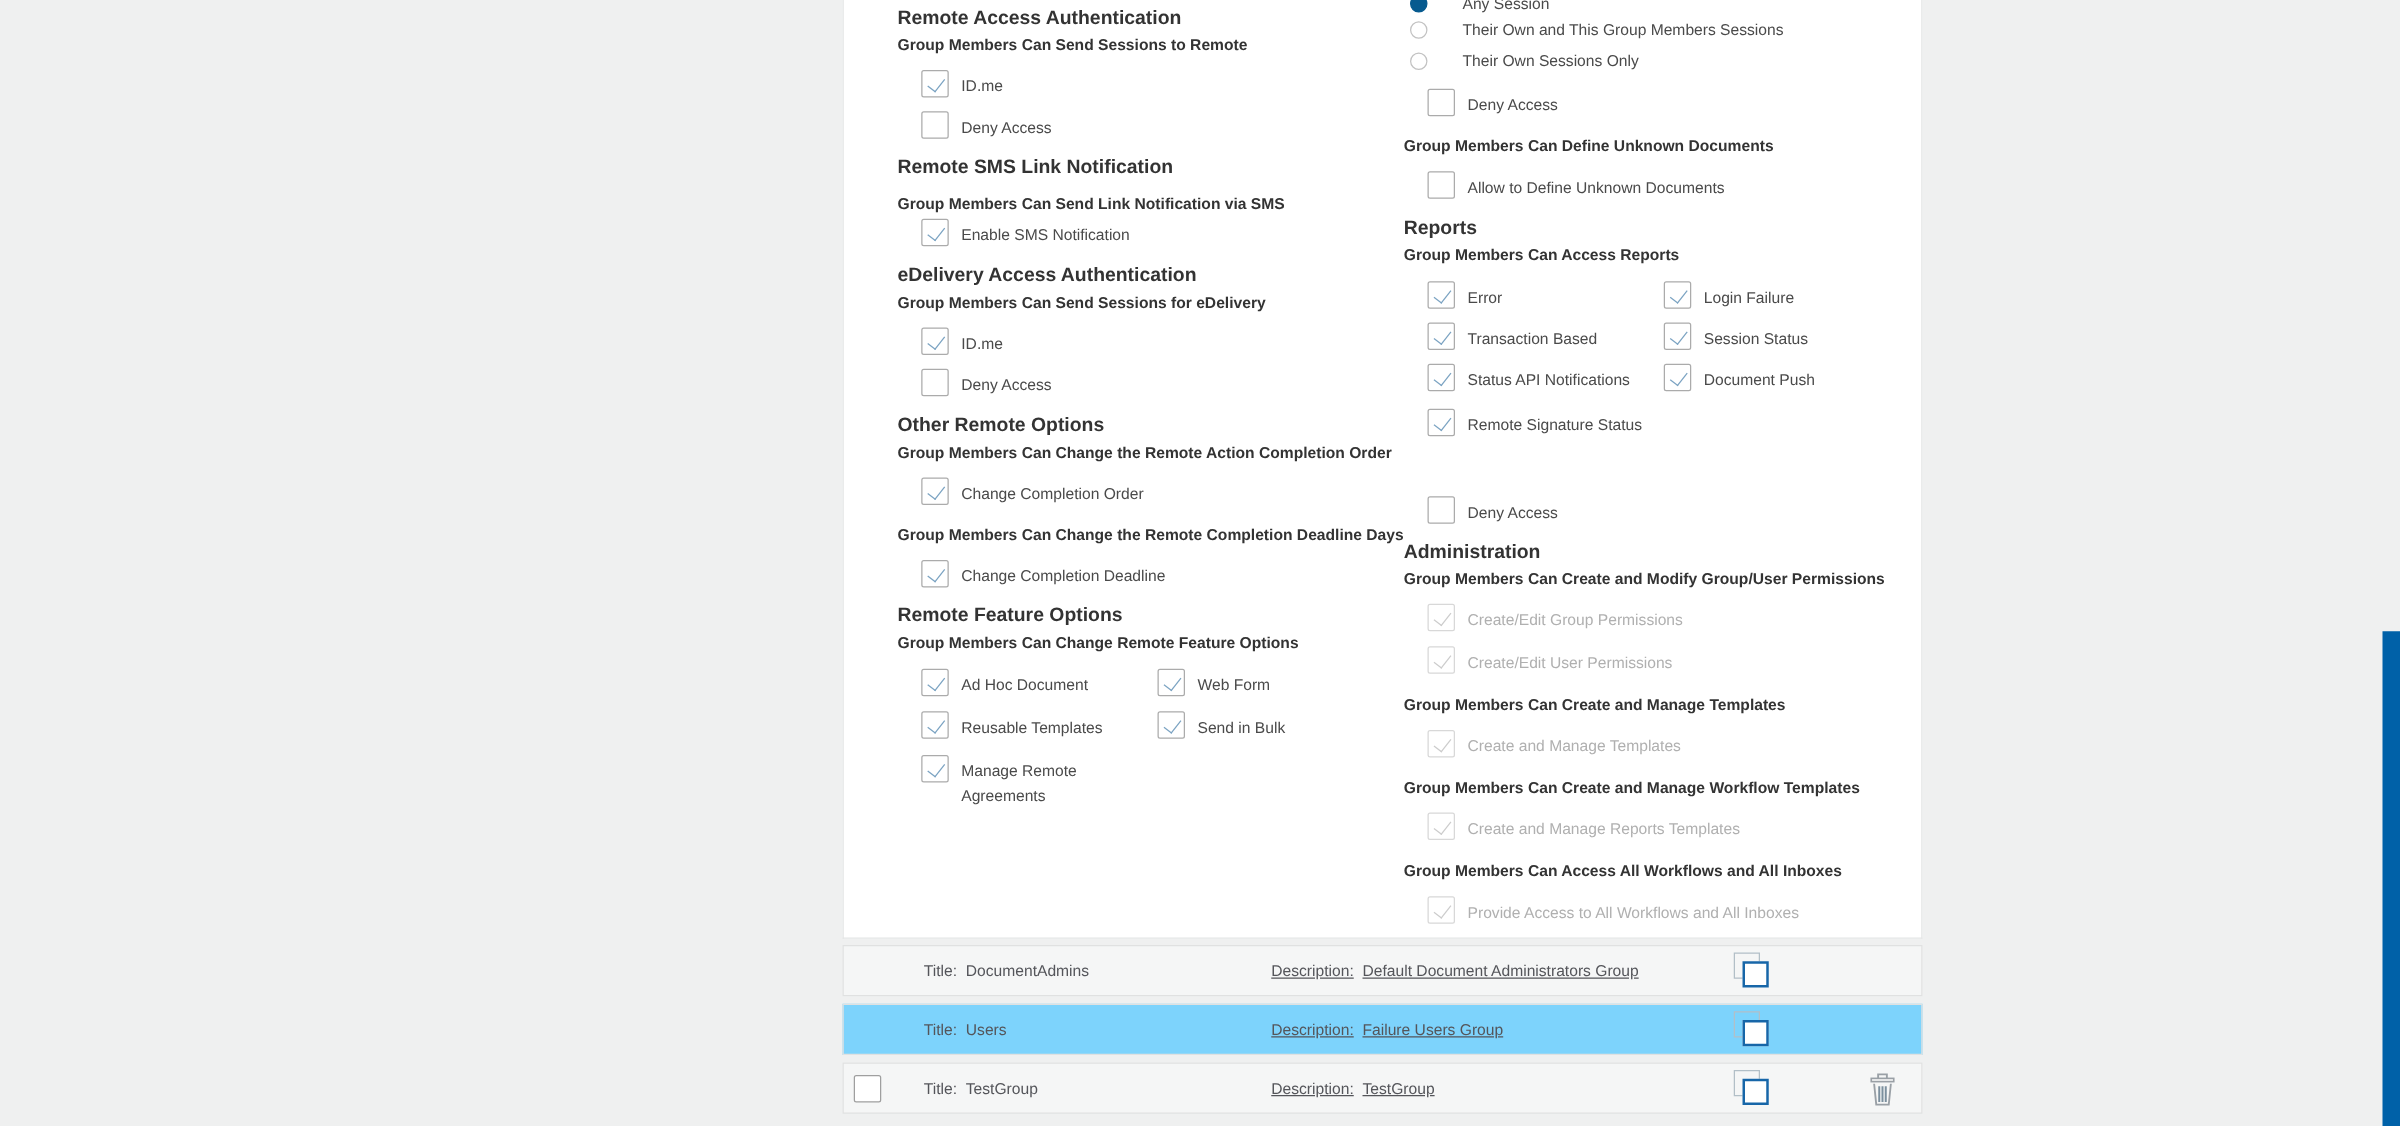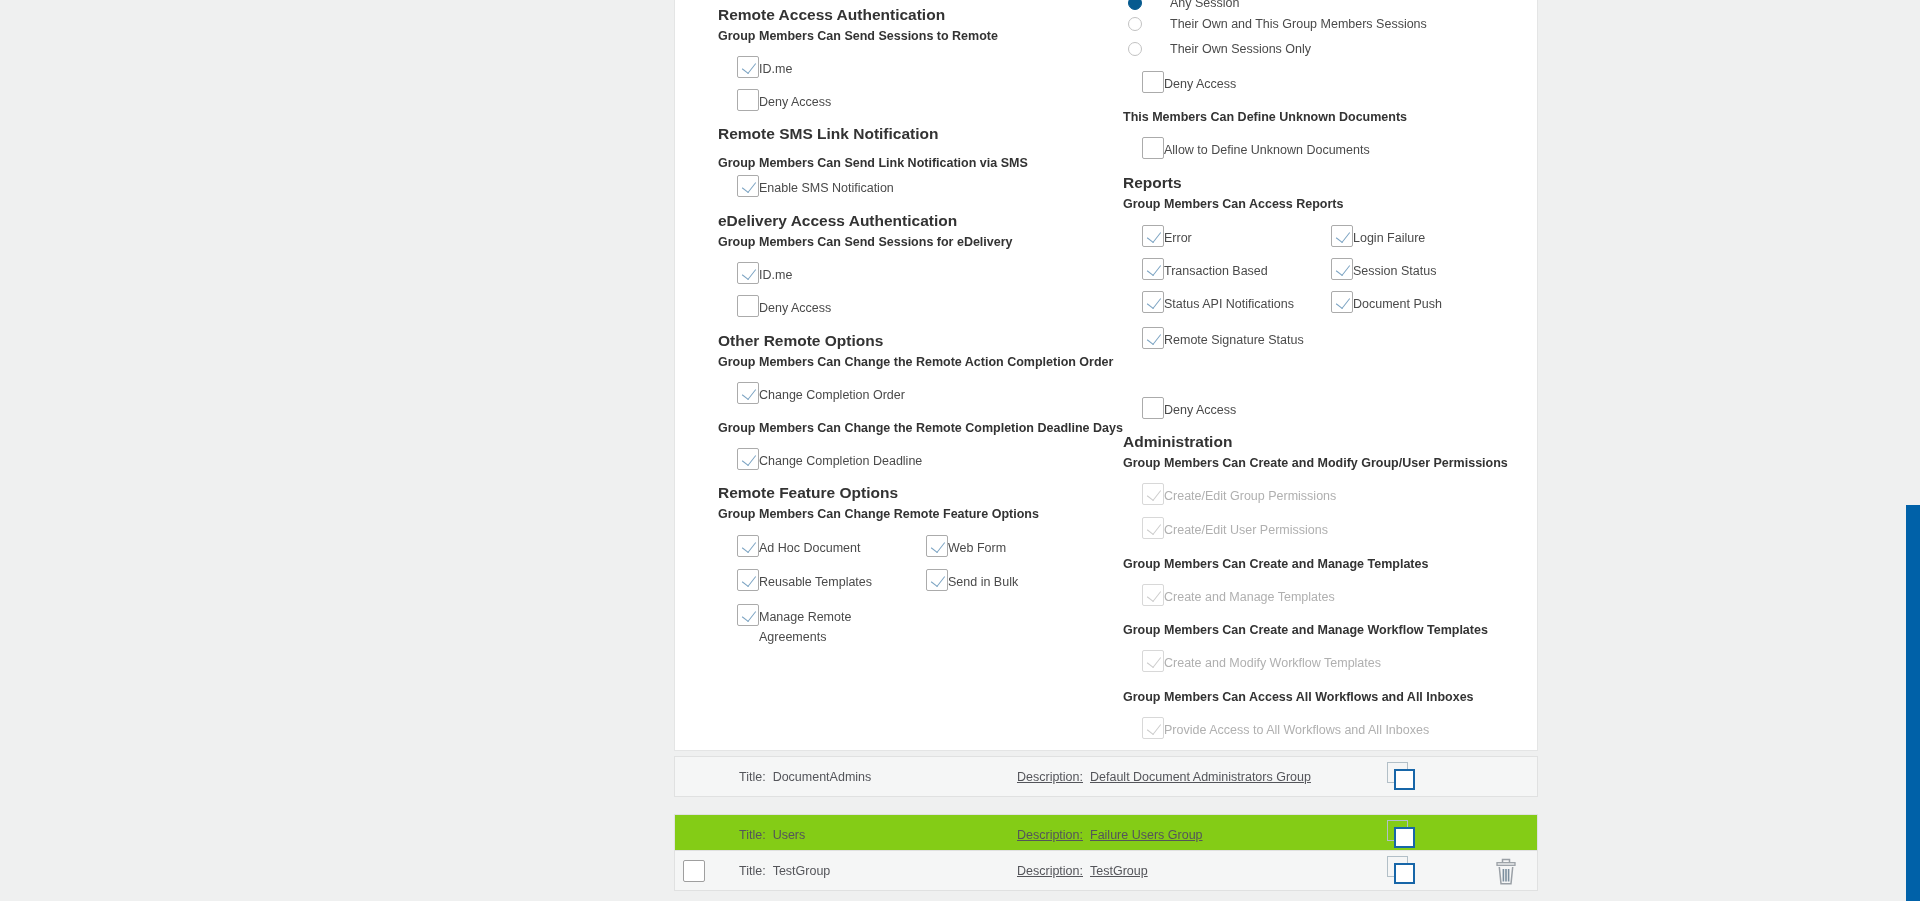--- a/index.html
+++ b/index.html
@@ -14,38 +14,38 @@
     color:var(--header,#333333); line-height:17px; white-space:nowrap; }
   .grp-head { position:absolute; font-size:12.5px; font-weight:700;
     color:var(--header,#333333); line-height:15px; white-space:nowrap; }
 
   .cb-item { position:absolute; display:flex; align-items:flex-start; }
   .cb { width:22px; height:22px; background:#fff; border:1px solid var(--cbborder,#ababab);
     border-radius:2px; flex:none; position:relative; }
   .cb.checked::after { content:""; position:absolute; left:6.5px; top:2.5px; width:7px; height:12px;
     border-right:1.7px solid var(--check,#7ba3c2); border-bottom:1.7px solid var(--check,#7ba3c2);
     transform:rotate(38deg); }
-  .cb-item .lbl { padding-top:3px; font-size:12.5px; line-height:20px;
+  .cb-item .lbl { margin-left:10px; padding-top:3px; font-size:12.5px; line-height:20px;
     color:var(--label,#4a4a4a); }
   .cb-item.disabled .cb { border-color:var(--cbborderdis,#d8d8d8); }
   .cb-item.disabled .cb.checked::after { border-color:var(--checkdis,#cccccc); }
   .cb-item.disabled .lbl { color:var(--labeldis,#b0b0b0); }
   .wrap105 { max-width:110px; white-space:normal; }
   .wrap145 { max-width:148px; white-space:normal; }
 
   .radio-item { position:absolute; display:flex; align-items:center; }
   .radio { width:14px; height:14px; border-radius:50%; background:#fff;
     border:1px solid #c2c2c2; flex:none; }
   .radio.selected { background:var(--radiosel,#065a8f); border-color:var(--radiosel,#065a8f); }
   .radio-item .lbl { margin-left:28px; font-size:12.5px; color:var(--label,#4a4a4a); line-height:14px; }
 
   .grow { position:absolute; left:674px; width:864px; height:41px;
     border:1px solid var(--rowborder,#e0e1e1); }
   .grow.shade { background:var(--rowbgshade,#f5f6f6); }
-  .grow.white { background:#84cc16;margin-top:11px; }
+  .grow.white { background:#7dd3fc; }
   .row-field { position:absolute; top:13px; font-size:12.5px; line-height:15px;
     color:var(--rowtext,#54555a); white-space:nowrap; }
   .row-field .val { margin-left:7px; }
   .row-title { left:64px;text-align:center; } .row-desc { left:342px;text-decoration:underline; }
   .row-select { position:absolute; left:8px; top:9px; width:22px; height:22px;
     background:#fff; border:1px solid #9f9f9f; border-radius:2px; }
 
   .copy-icon { position:absolute; left:712px; top:5px; width:30px; height:30px; }
   .copy-back { position:absolute; left:0; top:0; width:21px; height:21px;
     border:1.5px solid var(--copyback,#b2bfc7); background:transparent; }
@@ -145,21 +145,21 @@
     <div class="radio-item" style="left:453px;top:42px">
       <span class="radio"></span>
       <span class="lbl">Their Own Sessions Only</span>
     </div>
 
     <div class="cb-item" style="left:467px;top:71px">
       <span class="cb"></span>
       <span class="lbl">Deny Access</span>
     </div>
 
-    <div class="grp-head" style="left:448px;top:110px">This Members Can Define Unknown Documents</div>
+    <div class="grp-head" style="left:448px;top:110px">Group Members Can Define Unknown Documents</div>
 
     <div class="cb-item" style="left:467px;top:137px">
       <span class="cb"></span>
       <span class="lbl">Allow to Define Unknown Documents</span>
     </div>
 
     <div class="sec-title" style="left:448px;top:174px">Reports</div>
     <div class="grp-head" style="left:448px;top:197px">Group Members Can Access Reports</div>
 
     <div class="cb-item" style="left:467px;top:225px">
@@ -210,21 +210,21 @@
 
     <div class="grp-head" style="left:448px;top:557px">Group Members Can Create and Manage Templates</div>
     <div class="cb-item disabled" style="left:467px;top:584px">
       <span class="cb checked"></span>
       <span class="lbl">Create and Manage Templates</span>
     </div>
 
     <div class="grp-head" style="left:448px;top:623px">Group Members Can Create and Manage Workflow Templates</div>
     <div class="cb-item disabled" style="left:467px;top:650px">
       <span class="cb checked"></span>
-      <span class="lbl">Create and Modify Workflow Templates</span>
+      <span class="lbl">Create and Manage Reports Templates</span>
     </div>
 
     <div class="grp-head" style="left:448px;top:690px">Group Members Can Access All Workflows and All Inboxes</div>
     <div class="cb-item disabled" style="left:467px;top:717px">
       <span class="cb checked"></span>
       <span class="lbl">Provide Access to All Workflows and All Inboxes</span>
     </div>
   </div>
 
   <div class="grow shade" style="top:756px">

